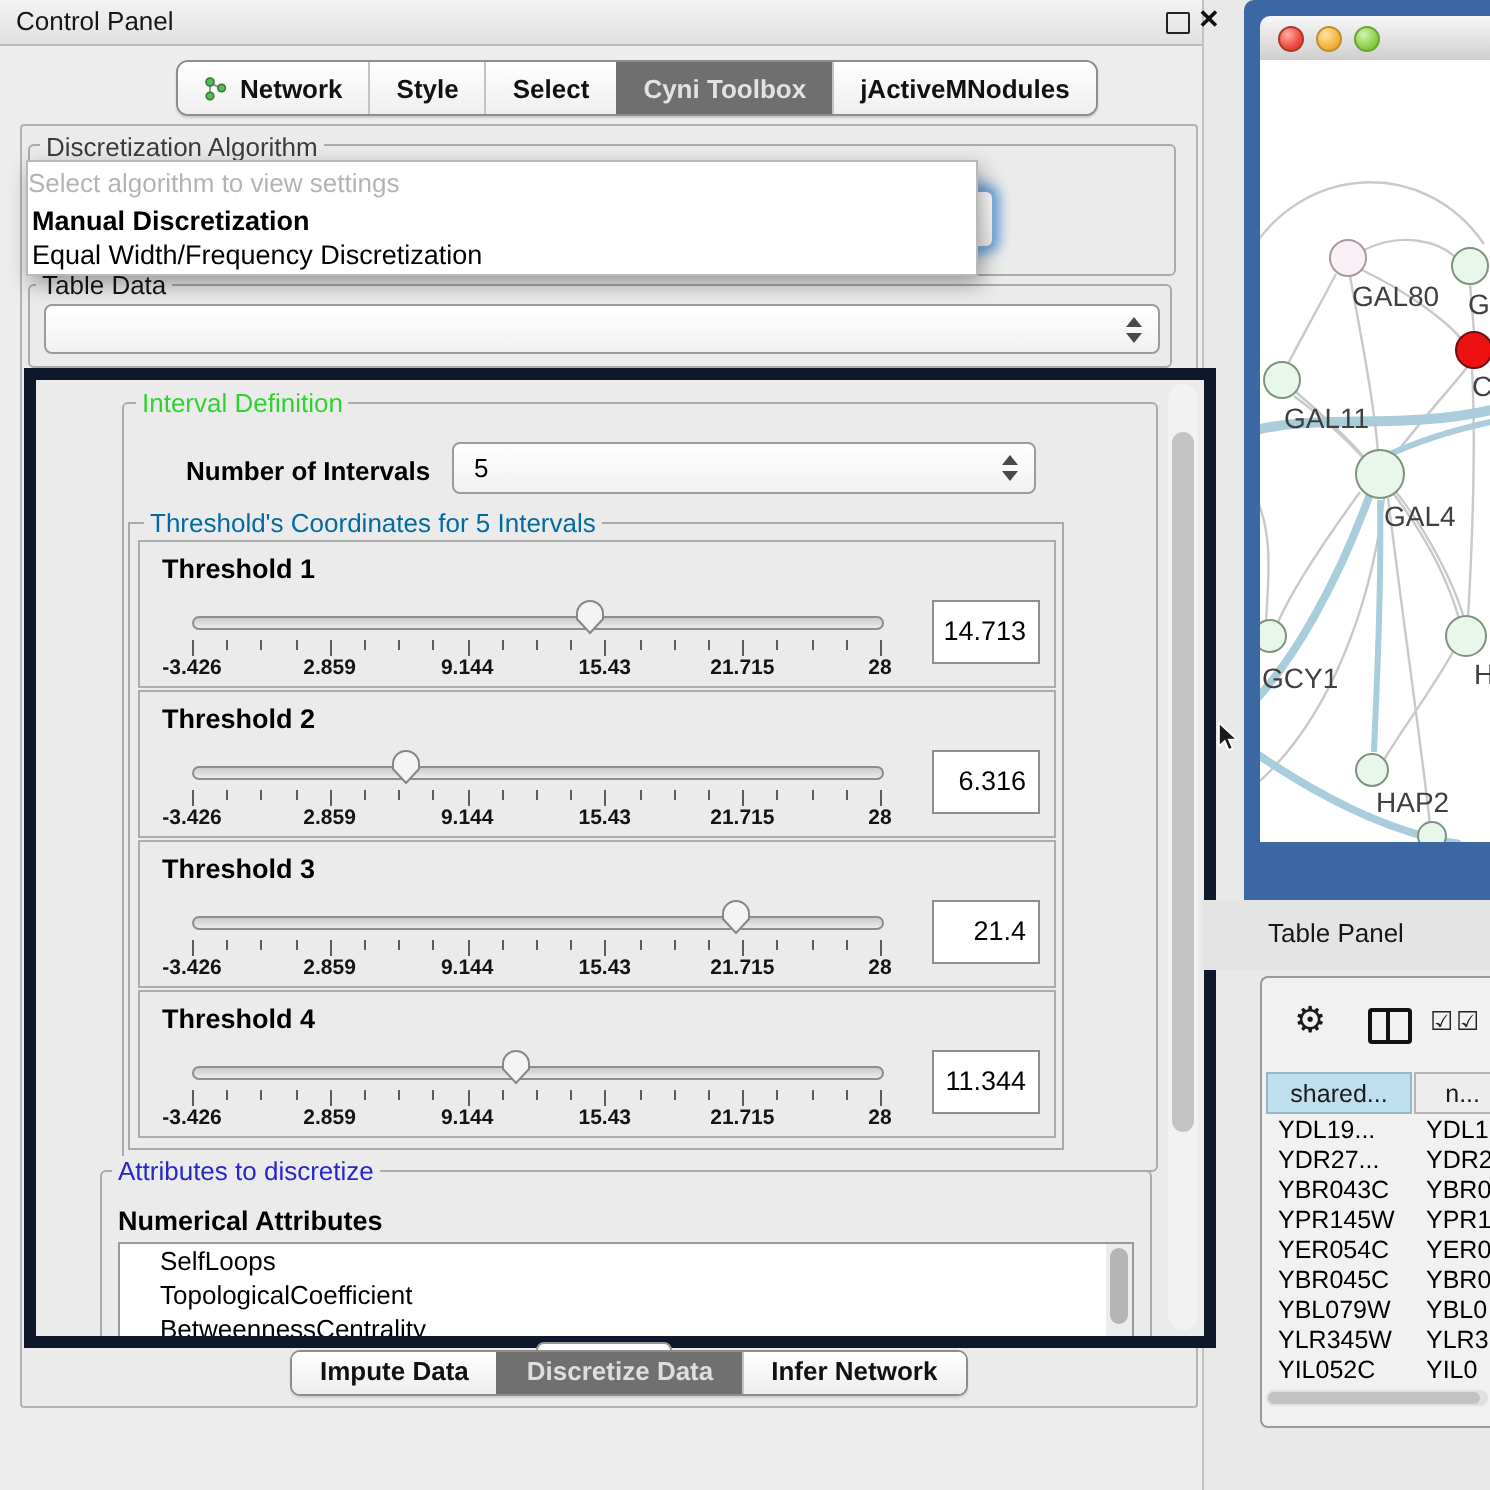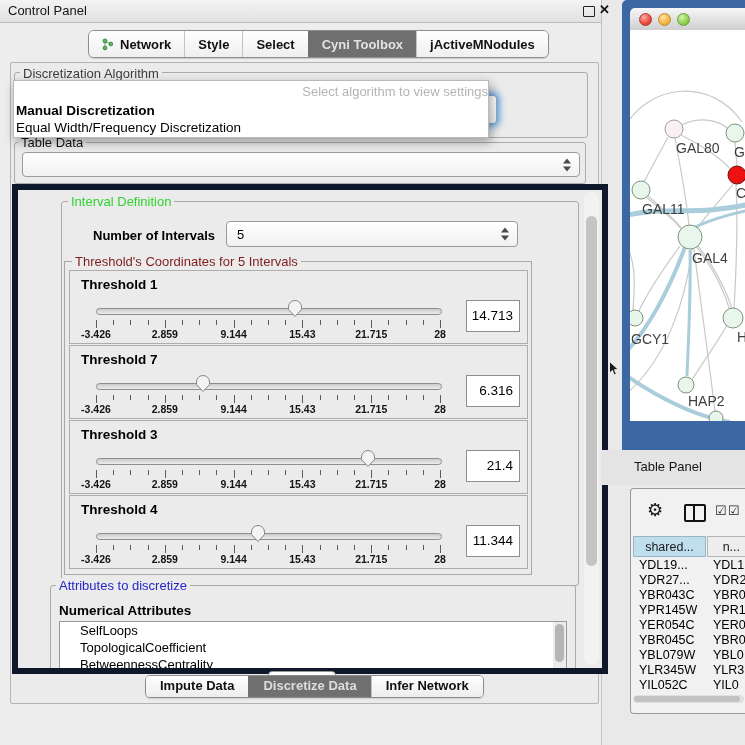--- a/index.html
+++ b/index.html
@@ -26,41 +26,41 @@
 
   .group{border:1px solid #ababab;border-radius:3px;position:absolute}
   .group-label{position:absolute;font-size:13px;background:#ebebeb;padding:0 3px;white-space:nowrap}
 
   #algo-group{left:14px;top:72px;width:572px;height:64px}
   #algo-label{left:20px;top:66px;color:#3c3c3c}
   #algo-combo{left:22px;top:94px;width:472px;height:27px;border-radius:5px;border:2px solid #85b0dc;
               box-shadow:0 0 6px 2px rgba(88,152,219,.85);background:linear-gradient(#fff,#f0f0f0);z-index:4}
   #algo-popup{left:13px;top:80px;width:474px;height:56px;background:#fff;border:1px solid #b9b9b9;
               box-shadow:2px 4px 10px rgba(0,0,0,.35);z-index:30}
-  .popup-ph{text-align:right;color:#b4b4b4;font-size:13px;height:18px;padding-top:3px}
+  .popup-ph{text-align:left;color:#b4b4b4;font-size:13px;height:18px;padding-top:3px}
   .popup-opt{font-size:13.5px;color:#000;line-height:17px;padding-left:2px;cursor:pointer}
   .popup-opt.bold{font-weight:700}
 
   #td-group{left:14px;top:142px;width:570px;height:40px}
   #td-label{left:18px;top:135px;color:#141414}
   .combo{background:linear-gradient(#ffffff,#f1f1f1);border:1px solid #9b9b9b;border-radius:4px;position:absolute;font-size:13px;color:#000}
   .combo .cval{position:absolute;left:10px;top:50%;transform:translateY(-50%);white-space:nowrap}
   .spin{position:absolute;right:8px;top:50%;transform:translateY(-50%);width:8px;height:13px}
   .spin:before,.spin:after{content:"";position:absolute;left:0;border-left:4px solid transparent;border-right:4px solid transparent}
   .spin:before{top:0;border-bottom:5px solid #4a4a4a}
   .spin:after{bottom:0;border-top:5px solid #4a4a4a}
   #td-combo{left:22px;top:152px;width:556px;height:23px}
 
   #inner-panel{left:12px;top:184px;width:584px;height:478px;border:6px solid #0f172a;background:#ebebeb;overflow:hidden}
   #int-group{left:43px;top:11px;width:516px;height:383px}
   #int-label{left:50px;top:4px;color:#2fd32f}
   #noi-label{left:75px;top:38px;font-weight:700;font-size:13px;color:#000}
   #noi-combo{left:208px;top:31px;width:290px;height:24px}
   #thr-group{left:46px;top:71px;width:466px;height:312px;border:1px solid #a9a9a9;position:absolute}
-  #thr-label{left:54px;top:64px;color:#7f1d1d}
+  #thr-label{left:54px;top:64px;color:#0369a1}
 
   .thr-row{position:absolute;left:4px;width:457px;height:72px;border:1px solid #adadad;background:#ebebeb}
   .thr-name{position:absolute;left:11px;top:6px;font-weight:700;font-size:13.5px;color:#000}
   .thr-track{position:absolute;left:26px;top:37px;width:344px;height:5px;border:1px solid #8e8e8e;border-radius:4px;background:linear-gradient(#cbcbcb,#ececec);cursor:pointer}
   .thr-thumb{position:absolute;top:28px;cursor:pointer}
   .tick{position:absolute;width:1px;background:#5c5c5c;top:49px}
   .tick-label{position:absolute;top:57px;font-size:10.5px;font-weight:700;color:#141414;transform:translateX(-50%);white-space:nowrap}
   .thr-value{position:absolute;right:7px;top:29px;width:54px;height:32px;background:#fff;border:1px solid #8e8e8e;
              font-size:13.5px;text-align:right;line-height:30px;padding-right:6px;box-sizing:border-box;color:#000}
 
@@ -219,21 +219,21 @@
             <div class="tick-label" style="left: 163.6px;">9.144</div>
             <div class="tick-label" style="left: 232.4px;">15.43</div>
             <div class="tick-label" style="left: 301.2px;">21.715</div>
             <div class="tick-label" style="left: 370px;">28</div>
             <span class="thr-thumb" style="left: 216.556px;"><svg width="16" height="19" viewBox="0 0 16 19">
                 <path d="M1.5 8 a6.5 6.5 0 0 1 13 0 v2.5 L8 17.5 L1.5 10.5 Z" fill="#f4f4f4" stroke="#878787"></path>
               </svg></span>
             <div class="thr-value">14.713</div>
           </div>
           <div class="thr-row" style="top: 83px;">
-            <div class="thr-name">Threshold 7</div>
+            <div class="thr-name">Threshold 2</div>
             <div class="thr-track"></div>
             <div class="tick" style="left: 26px; height: 8px;"></div>
             <div class="tick" style="left: 43.2px; height: 5px;"></div>
             <div class="tick" style="left: 60.4px; height: 5px;"></div>
             <div class="tick" style="left: 77.6px; height: 5px;"></div>
             <div class="tick" style="left: 94.8px; height: 8px;"></div>
             <div class="tick" style="left: 112px; height: 5px;"></div>
             <div class="tick" style="left: 129.2px; height: 5px;"></div>
             <div class="tick" style="left: 146.4px; height: 5px;"></div>
             <div class="tick" style="left: 163.6px; height: 8px;"></div>

